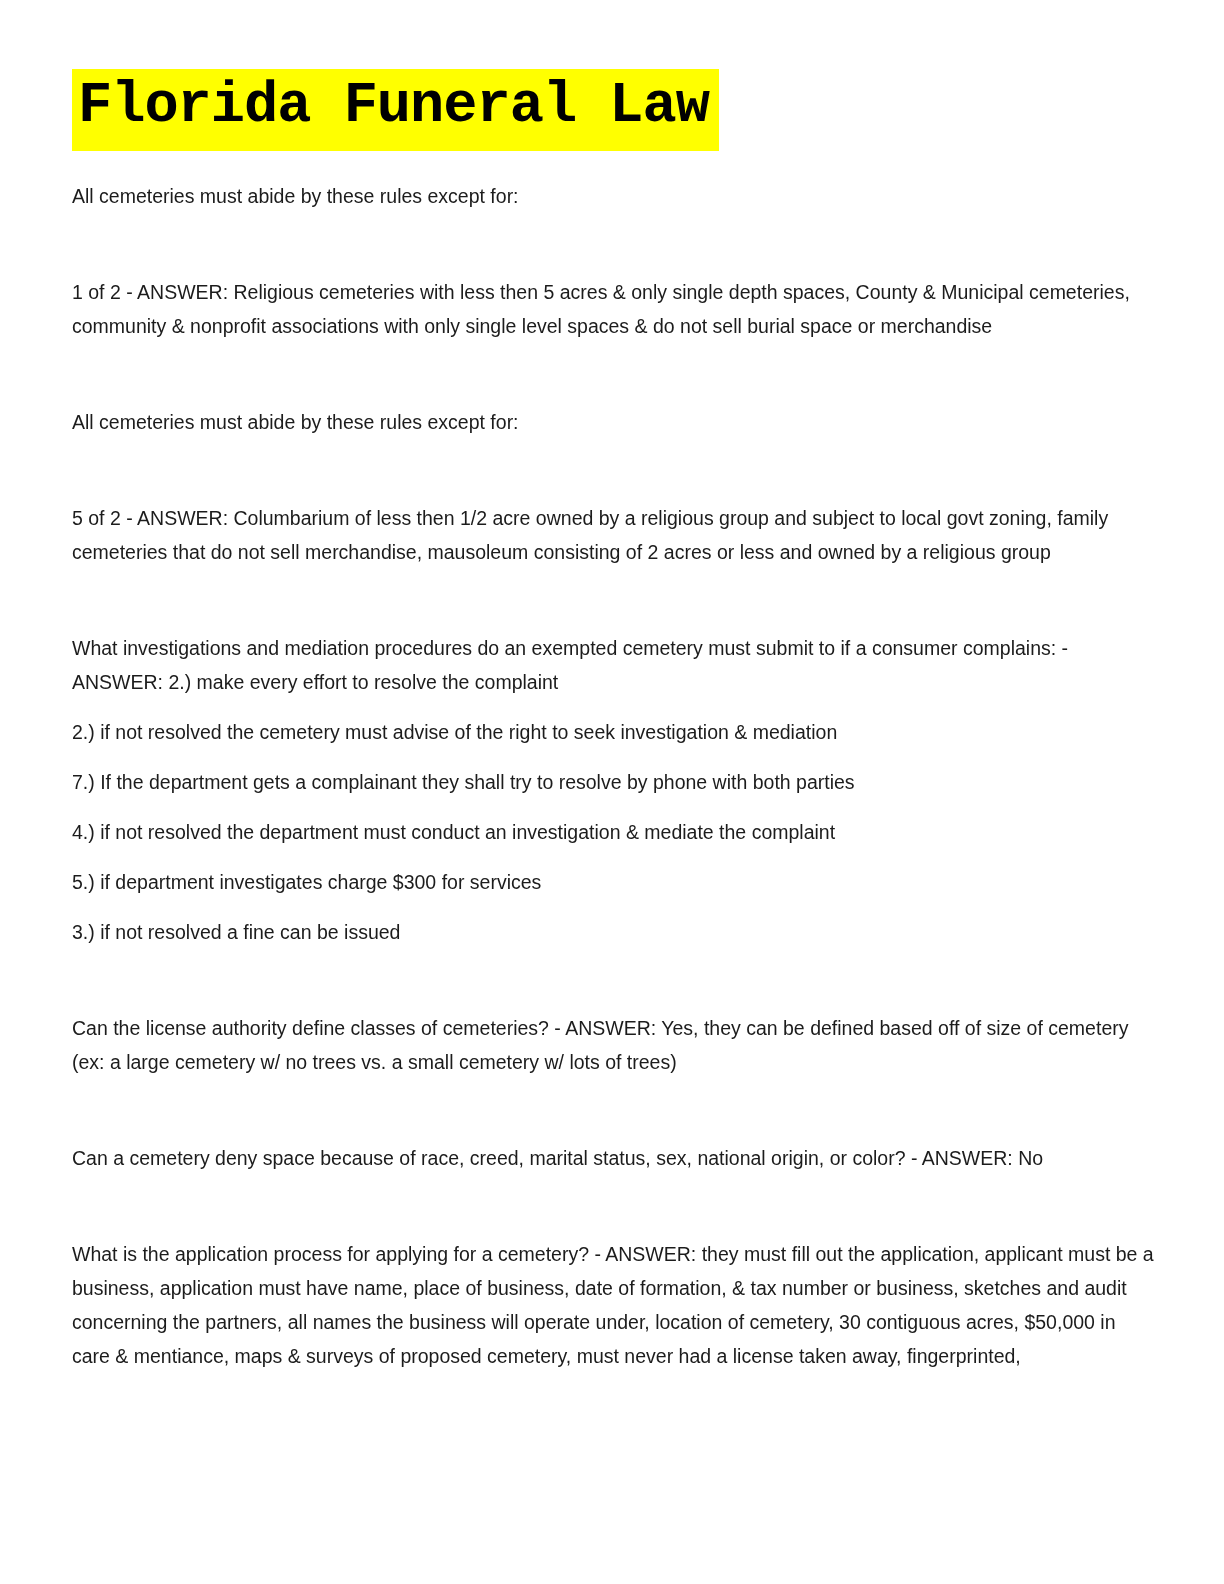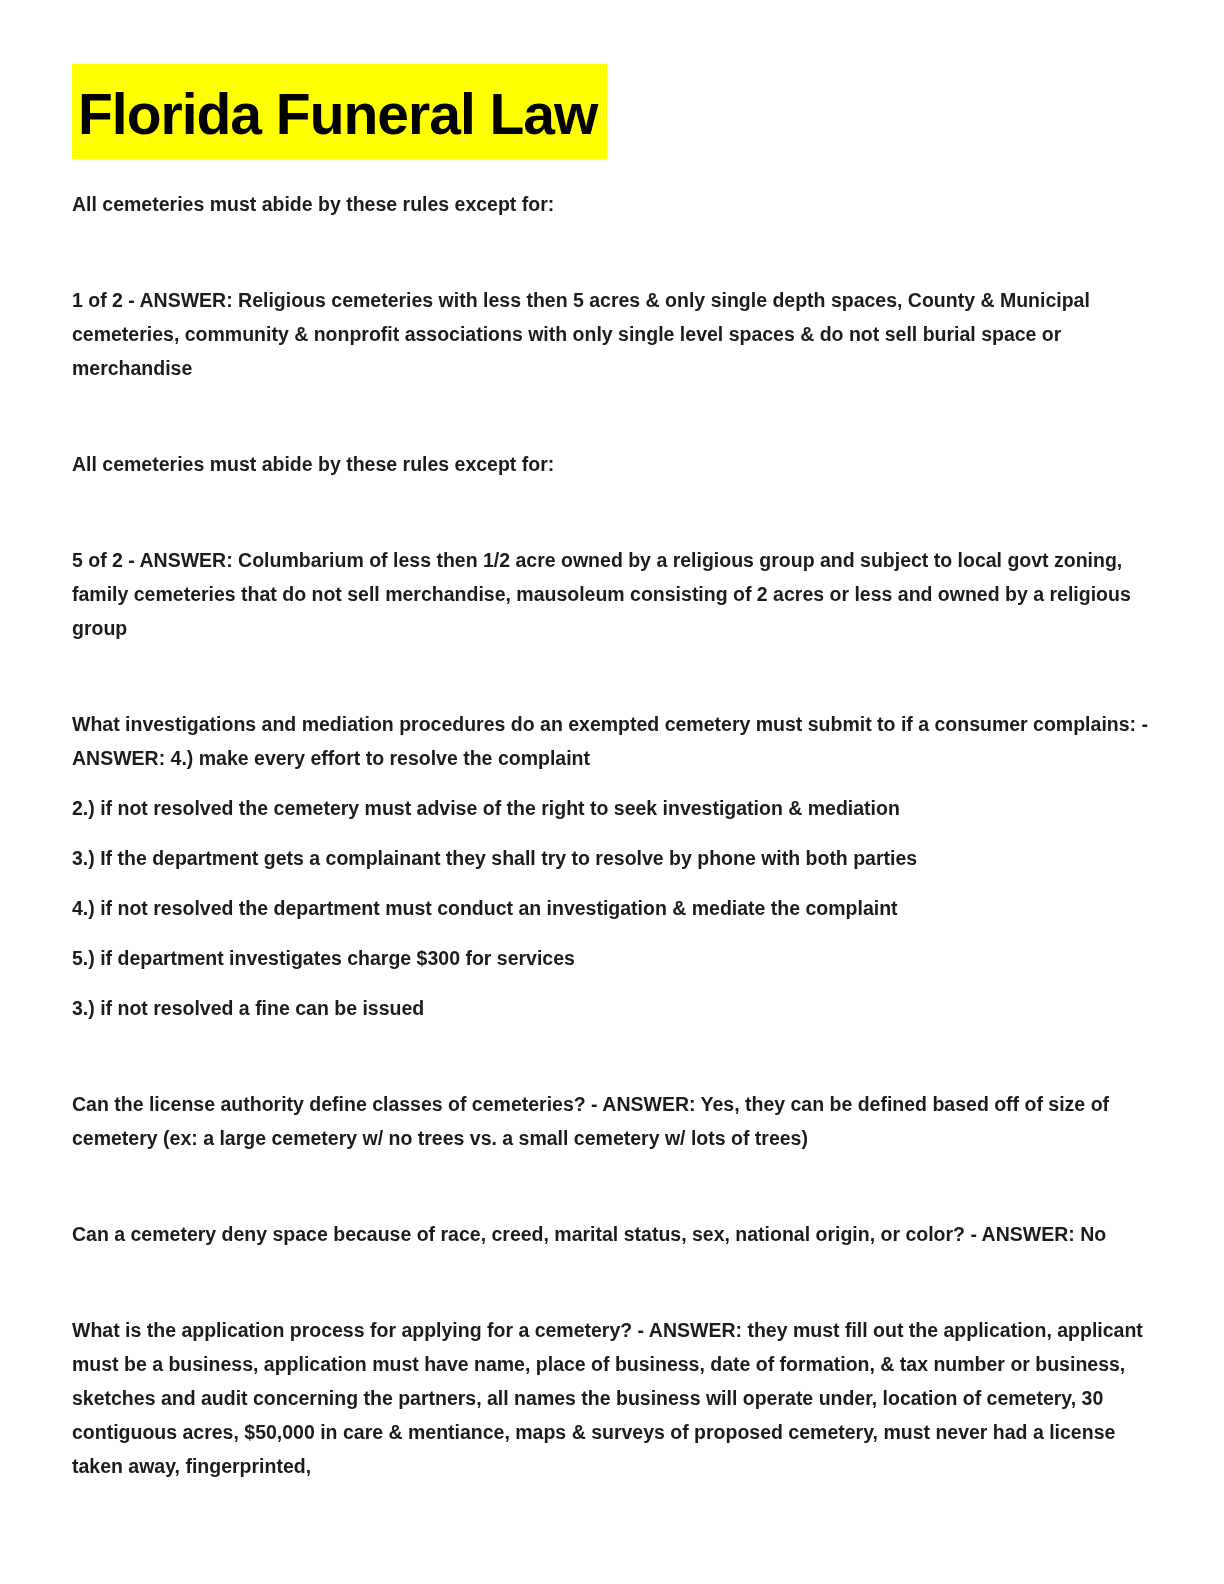--- a/index.html
+++ b/index.html
@@ -20,29 +20,30 @@
   h1.doc-title {
     margin: 0 0 28px 0;
     font-size: 57px;
     font-weight: 700;
     line-height: 1.3;
     color: #000000;
     letter-spacing: -1px;
   }
   h1.doc-title .hl {
     background: var(--hl-color, #ffff00);
-    padding: 13px 10px 8px 6px;
+    padding: 0 10px 8px 6px;
     display: inline-block;
+    font-family: Liberation Mono, monospace;
   }
   p.para {
     margin: 16px 0 14px 0;
     max-width: 1086px;
     font-size: 19.5px;
     line-height: 34px;
-    font-weight: 700;
+    font-weight: 400;
     color: #1c1c1c;
   }
   p.para.gap {
     margin-top: 62px;
   }
 </style>
 </head>
 <body>
 
 <div class="page">
@@ -52,25 +53,25 @@
   </h1>
 
   <p class="para">All cemeteries must abide by these rules except for:</p>
 
   <p class="para gap">1 of 2 - ANSWER: Religious cemeteries with less then 5 acres &amp; only single depth spaces, County &amp; Municipal cemeteries, community &amp; nonprofit associations with only single level spaces &amp; do not sell burial space or merchandise</p>
 
   <p class="para gap">All cemeteries must abide by these rules except for:</p>
 
   <p class="para gap">5 of 2 - ANSWER: Columbarium of less then 1/2 acre owned by a religious group and subject to local govt zoning, family cemeteries that do not sell merchandise, mausoleum consisting of 2 acres or less and owned by a religious group</p>
 
-  <p class="para gap">What investigations and mediation procedures do an exempted cemetery must submit to if a consumer complains: - ANSWER: 4.) make every effort to resolve the complaint</p>
+  <p class="para gap">What investigations and mediation procedures do an exempted cemetery must submit to if a consumer complains: - ANSWER: 2.) make every effort to resolve the complaint</p>
 
   <p class="para">2.) if not resolved the cemetery must advise of the right to seek investigation &amp; mediation</p>
 
-  <p class="para">3.) If the department gets a complainant they shall try to resolve by phone with both parties</p>
+  <p class="para">7.) If the department gets a complainant they shall try to resolve by phone with both parties</p>
 
   <p class="para">4.) if not resolved the department must conduct an investigation &amp; mediate the complaint</p>
 
   <p class="para">5.) if department investigates charge $300 for services</p>
 
   <p class="para">3.) if not resolved a fine can be issued</p>
 
   <p class="para gap">Can the license authority define classes of cemeteries? - ANSWER: Yes, they can be defined based off of size of cemetery (ex: a large cemetery w/ no trees vs. a small cemetery w/ lots of trees)</p>
 
   <p class="para gap">Can a cemetery deny space because of race, creed, marital status, sex, national origin, or color? - ANSWER: No</p>

